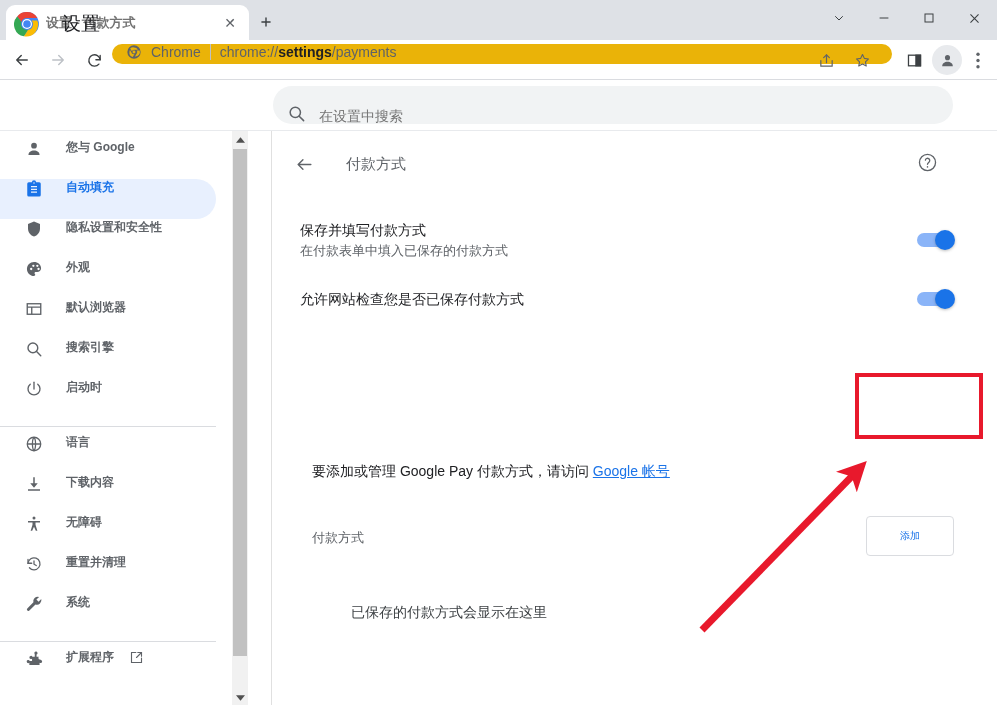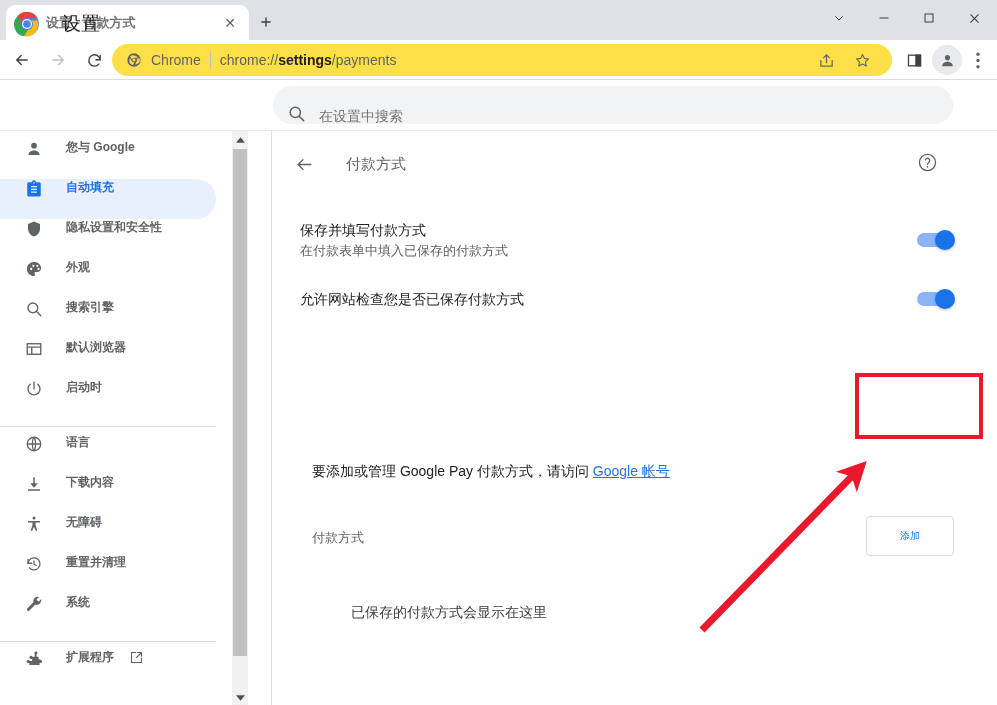--- a/index.html
+++ b/index.html
@@ -56,23 +56,23 @@
   .nav-btn {
     position: absolute; top: 6px; width: 28px; height: 28px;
     display: flex; align-items: center; justify-content: center;
     color: #5f6368;
   }
   .nav-back { left: 8px; color: #3c4043; }
   .nav-fwd  { left: 44px; color: #bdc1c6; }
   .nav-reload { left: 80px; color: #3c4043; }
 
   .omnibox {
-    position: absolute; left: 112px; top: 44px; width: 780px; height: 32px;
-    background: #fde047; border-radius: 16px;
-    display: flex; align-items: center;
+    position: absolute; left: 112px; top: 44px; width: 780px; height: 20px;
+    background: #eab308; border-radius: 16px;
+    display: flex; 
   }
   .omni-chrome-icon { margin-left: 14px; width: 16px; height: 16px; display:block; }
   .omni-chrome-label { margin-left: 9px; font-size: 14px; color: #5f6368; }
   .omni-sep {
     margin-left: 9px; margin-right: 9px;
     width: 1px; height: 16px; background: #bdc1c6;
   }
   .omni-url { font-size: 14px; color: #5f6368; white-space: nowrap; }
   .omni-url b { color: #202124; font-weight: bold; }
 
@@ -412,36 +412,36 @@
       <span class="nav-ico">
         <svg width="18" height="18" viewBox="0 0 24 24" fill="#5f6368">
           <path d="M12 2.6C6.8 2.6 2.6 6.8 2.6 12s4.2 9.4 9.4 9.4c.9 0 1.6-.7 1.6-1.6 0-.4-.17-.8-.44-1.08-.26-.3-.43-.67-.43-1.07 0-.9.72-1.6 1.6-1.6h1.9c2.9 0 5.2-2.3 5.2-5.2 0-4.6-4.2-8.25-9.4-8.25zM6.7 12a1.55 1.55 0 113.1 0 1.55 1.55 0 01-3.1 0zm2.9-4.2a1.55 1.55 0 113.1 0 1.55 1.55 0 01-3.1 0zm5.3 0a1.55 1.55 0 113.1 0 1.55 1.55 0 01-3.1 0zm1.6 4.2a1.55 1.55 0 113.1 0 1.55 1.55 0 01-3.1 0z"></path>
         </svg>
       </span>
       <span class="nav-label">外观</span>
     </div>
 
     <div class="nav-item">
       <span class="nav-ico">
+        <svg width="18" height="18" viewBox="0 0 24 24" fill="none" stroke="#5f6368" stroke-width="1.8">
+            <rect x="3" y="5" width="18" height="14"></rect>
+            <path d="M3 9.5h18M9 9.5V19"></path>
+          </svg>
+      </span>
+      <span class="nav-label">默认浏览器</span>
+    </div>
+
+    <div class="nav-item">
+      <span class="nav-ico">
         <svg width="18" height="18" viewBox="0 0 24 24" fill="none" stroke="#5f6368" stroke-width="1.9" stroke-linecap="round">
             <circle cx="10.5" cy="10.5" r="6.5"></circle>
             <path d="M15.4 15.4L21 21"></path>
           </svg>
       </span>
       <span class="nav-label">搜索引擎</span>
-    </div>
-
-    <div class="nav-item">
-      <span class="nav-ico">
-        <svg width="18" height="18" viewBox="0 0 24 24" fill="none" stroke="#5f6368" stroke-width="1.8">
-            <rect x="3" y="5" width="18" height="14"></rect>
-            <path d="M3 9.5h18M9 9.5V19"></path>
-          </svg>
-      </span>
-      <span class="nav-label">默认浏览器</span>
     </div>
 
     <div class="nav-item">
       <span class="nav-ico">
         <svg width="18" height="18" viewBox="0 0 24 24" fill="none" stroke="#5f6368" stroke-width="1.8" stroke-linecap="round">
             <path d="M12 3v9"></path>
             <path d="M7 5.6a8 8 0 1010 0"></path>
           </svg>
       </span>
       <span class="nav-label">启动时</span>

